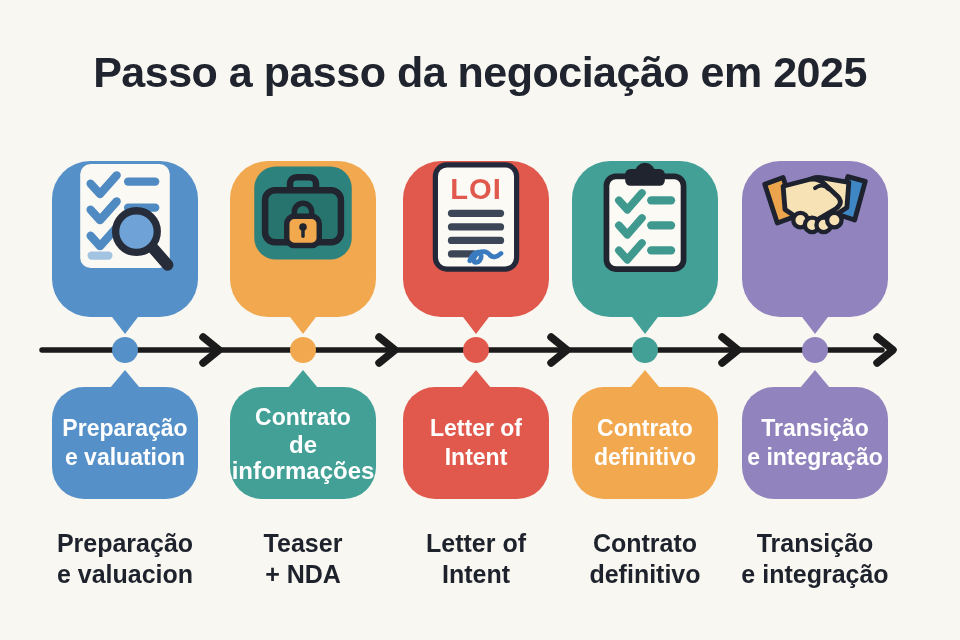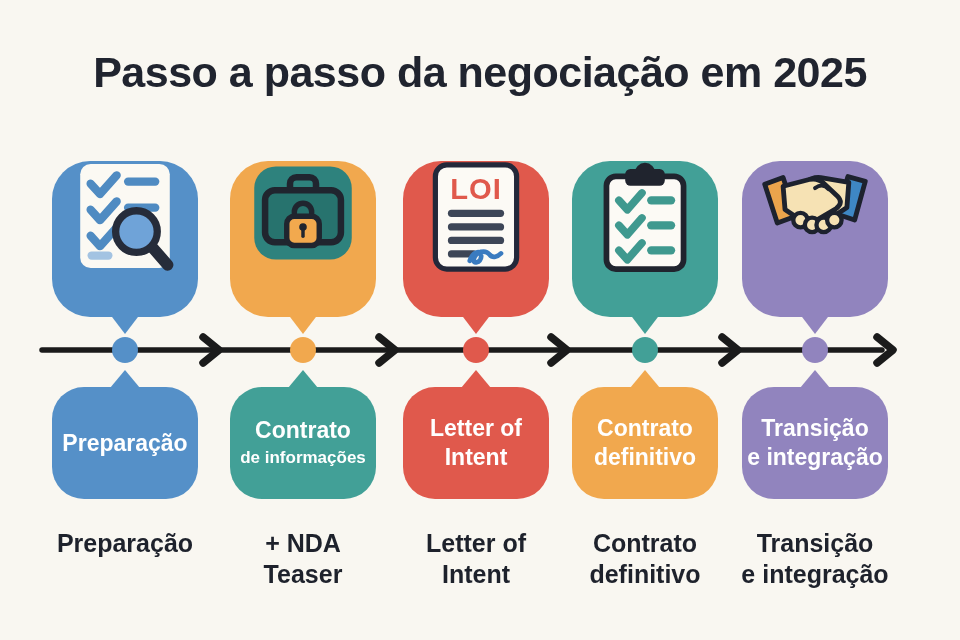--- a/index.html
+++ b/index.html
@@ -29,21 +29,21 @@
   .dot{
     position:absolute;top:337px;width:26px;height:26px;border-radius:50%;
   }
   .timeline-svg{position:absolute;left:0;top:329px;}
   .label-bubble{
     position:absolute;top:387px;width:146px;height:112px;border-radius:32px;
     display:flex;flex-direction:column;align-items:center;justify-content:center;
     text-align:center;line-height:29px;
   }
   .lb-line{font-size:23px;font-weight:bold;}
-  .lb-line.small{font-size:17px;line-height:26px;}
+  .lb-line.small{font-size:24px;line-height:26px;}
   .caption{
     position:absolute;top:528px;width:180px;text-align:center;
     font-size:25px;font-weight:bold;line-height:31px;
   }
   .icon-svg{display:block;}
 </style>
 </head>
 <body>
 
 <div class="stage" style="background-color: rgb(249, 247, 241);">
@@ -70,23 +70,25 @@
       <rect x="12" y="86" width="24" height="8" rx="4" fill="#a3c3e2"></rect>
       <circle cx="59" cy="67" r="20" fill="#6fa3d8" stroke="#262c3a" stroke-width="7"></circle>
       <line x1="75" y1="83" x2="89" y2="99" stroke="#262c3a" stroke-width="11" stroke-linecap="round"></line>
     </svg>
   </div>
   <div class="ptr-down" style="left: 109px; background-color: rgb(85, 144, 200);"></div>
   <div class="dot" style="left: 112px; background-color: rgb(85, 144, 200);"></div>
   <div class="ptr-up" style="left: 110px; background-color: rgb(85, 144, 200);"></div>
   <div class="label-bubble" style="left: 52px; background-color: rgb(85, 144, 200); color: rgb(255, 255, 255);">
     <div class="lb-line">Preparação</div>
+    <div class="lb-line">e valuation</div>
   </div>
   <div class="caption" style="left: 35px; color: rgb(30, 34, 44);">
     <div>Preparação</div>
+    <div>e valuacion</div>
   </div>
 
   <div class="top-bubble" style="left: 230px; background-color: rgb(241, 168, 78);">
     <svg class="icon-svg" width="104" height="104" viewBox="0 0 96 96">
       <rect x="3" y="5" width="90" height="86" rx="20" fill="#2e827d"></rect>
       <rect x="36" y="15" width="24" height="16" rx="6" fill="none" stroke="#20252f" stroke-width="6"></rect>
       <rect x="13" y="27" width="70" height="48" rx="9" fill="#27736e" stroke="#20252f" stroke-width="6"></rect>
       <path d="M40 51 v-4 a8 8 0 0 1 16 0 v4" fill="none" stroke="#20252f" stroke-width="5"></path>
       <rect x="33" y="51" width="30" height="27" rx="7" fill="#f2a94e" stroke="#20252f" stroke-width="5"></rect>
       <circle cx="48" cy="61" r="3.5" fill="#20252f"></circle>
@@ -94,22 +96,22 @@
     </svg>
   </div>
   <div class="ptr-down" style="left: 287px; background-color: rgb(241, 168, 78);"></div>
   <div class="dot" style="left: 290px; background-color: rgb(241, 168, 78);"></div>
   <div class="ptr-up" style="left: 288px; background-color: rgb(66, 160, 151);"></div>
   <div class="label-bubble" style="left: 230px; background-color: rgb(66, 160, 151); color: rgb(255, 255, 255);">
     <div class="lb-line">Contrato</div>
     <div class="lb-line small">de informações</div>
   </div>
   <div class="caption" style="left: 213px; color: rgb(30, 34, 44);">
+    <div>Teaser</div>
     <div>+ NDA</div>
-    <div>Teaser</div>
   </div>
 
   <div class="top-bubble" style="left: 403px; background-color: rgb(224, 89, 76);">
     <svg class="icon-svg" width="100" height="112" viewBox="0 0 96 106">
       <rect x="9" y="3" width="78" height="100" rx="11" fill="#fcfaf5" stroke="#23283a" stroke-width="5"></rect>
       <text x="48" y="36" text-anchor="middle" font-size="28" font-weight="bold" fill="#e0594c" font-family="'Liberation Sans',sans-serif" letter-spacing="1">LOI</text>
       <rect x="21" y="46" width="54" height="7" rx="3.5" fill="#3d4657"></rect>
       <rect x="21" y="59" width="54" height="7" rx="3.5" fill="#3d4657"></rect>
       <rect x="21" y="72" width="54" height="7" rx="3.5" fill="#3d4657"></rect>
       <rect x="21" y="85" width="28" height="7" rx="3.5" fill="#3d4657"></rect>

